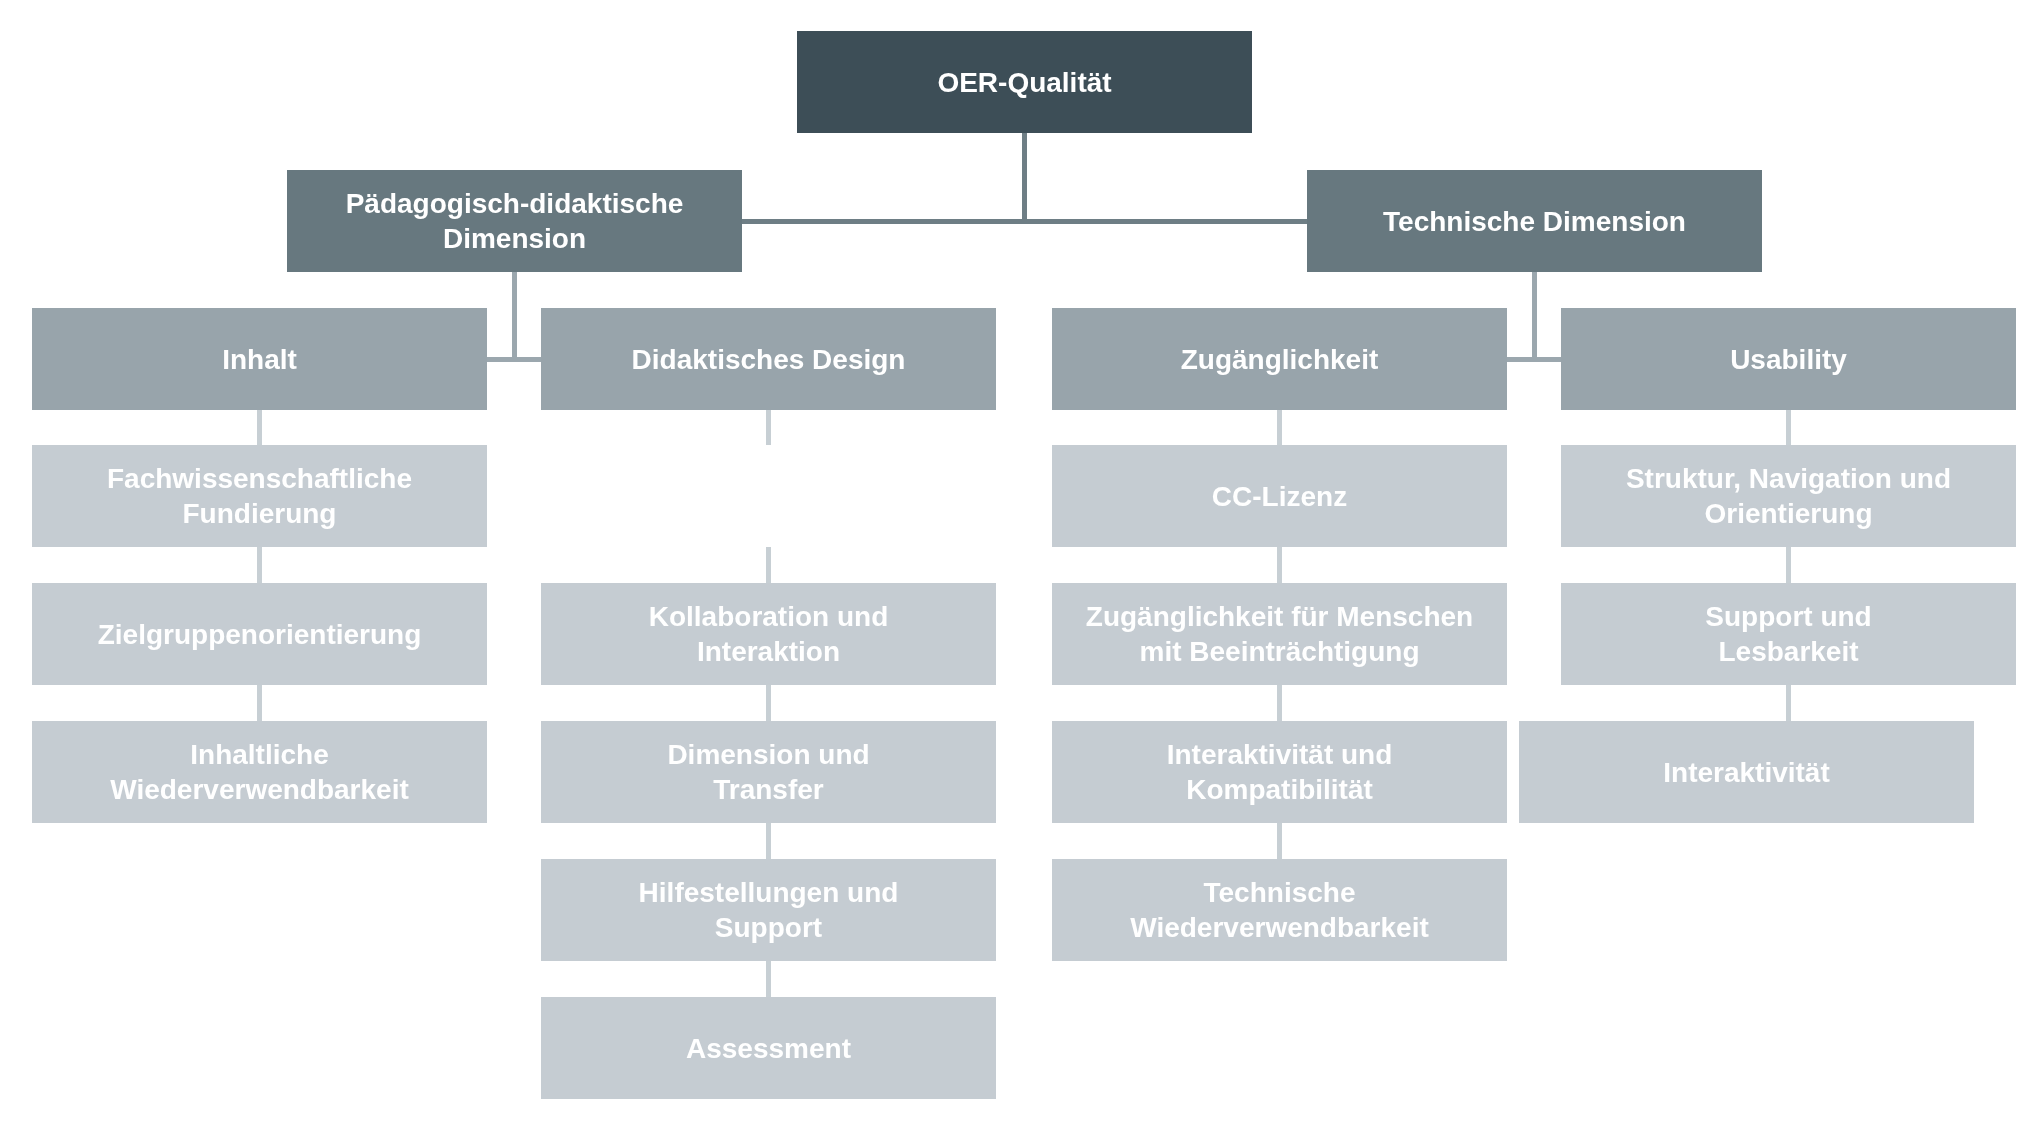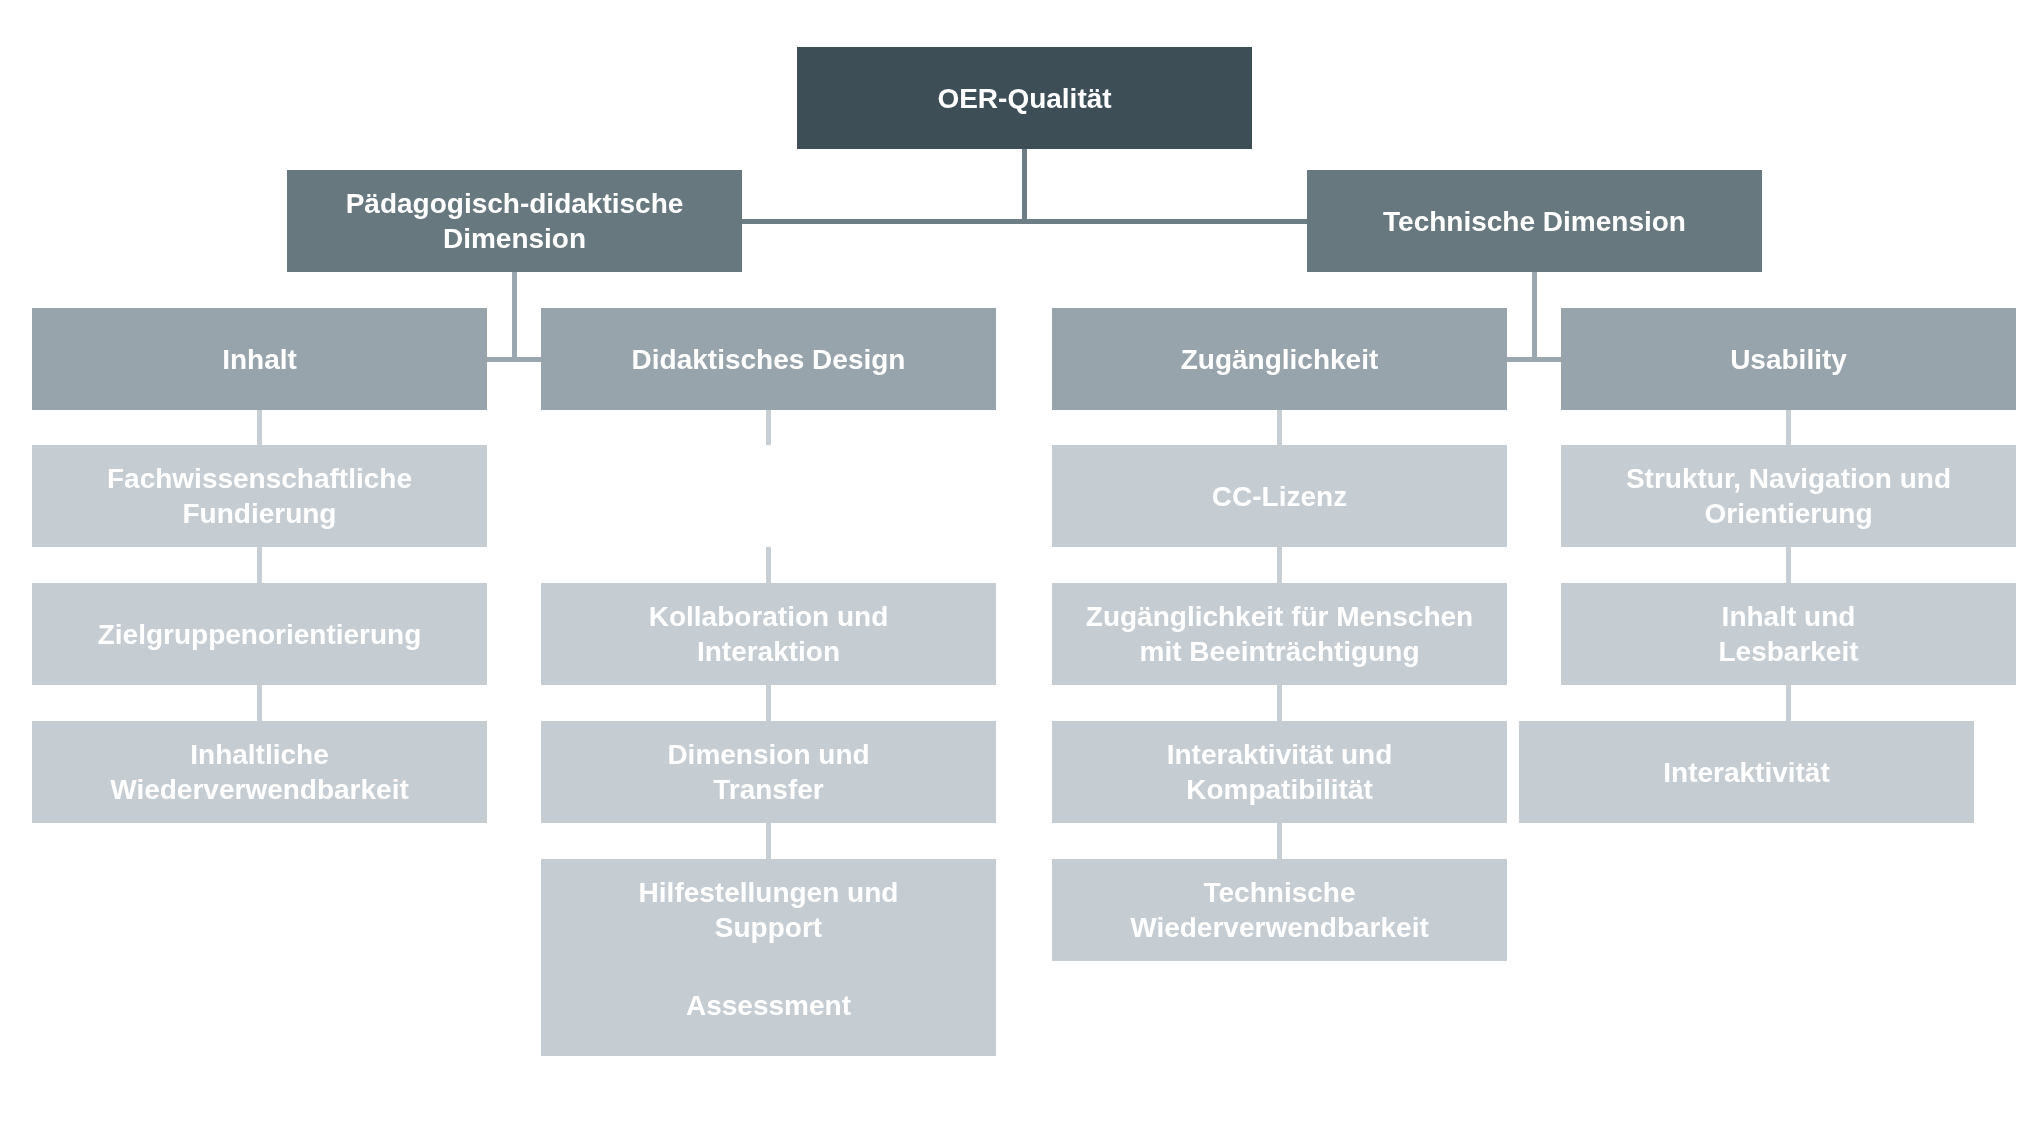--- a/index.html
+++ b/index.html
@@ -16,21 +16,21 @@
     box-sizing:border-box;
     padding:0 14px;
     display:flex;align-items:center;justify-content:center;
     text-align:center;
     color:var(--text,#ffffff);
     font-weight:700;
     font-size:28px;
     line-height:1.25;
     white-space:pre-line;
   }
-  .tier-root{background:var(--root-bg,#3d4e57);margin-top:16px;}
+  .tier-root{background:var(--root-bg,#3d4e57);}
   .tier-dim{background:var(--dimension-bg,#67787f);}
   .tier-cat{background:var(--category-bg,#98a4ab);}
   .tier-item{background:var(--item-bg,#c5ccd2);}
   .ln{position:absolute;}
   .ln-dark{background:var(--connector-dark,#6e7e85);}
   .ln-mid{background:var(--connector-mid,#9ba7ae);}
   .ln-light{background:var(--connector-light,#c7cfd4);}
 </style>
 </head>
 <body>
@@ -78,29 +78,29 @@
   <div class="box tier-item" style="left:32px;top:583px">Zielgruppenorientierung</div>
   <div class="box tier-item" style="left:32px;top:721px">Inhaltliche
 Wiederverwendbarkeit</div>
 
   <div class="box tier-item" style="left:541px;top:583px">Kollaboration und
 Interaktion</div>
   <div class="box tier-item" style="left:541px;top:721px">Dimension und
 Transfer</div>
   <div class="box tier-item" style="left:541px;top:859px">Hilfestellungen und
 Support</div>
-  <div class="box tier-item" style="left:541px;top:954px">Assessment</div>
+  <div class="box tier-item" style="left:541px;top:997px">Assessment</div>
 
   <div class="box tier-item" style="left:1052px;top:445px">CC-Lizenz</div>
   <div class="box tier-item" style="left:1052px;top:583px">Zugänglichkeit für Menschen
 mit Beeinträchtigung</div>
   <div class="box tier-item" style="left:1052px;top:721px">Interaktivität und
 Kompatibilität</div>
   <div class="box tier-item" style="left:1052px;top:859px">Technische
 Wiederverwendbarkeit</div>
 
   <div class="box tier-item" style="left:1561px;top:445px">Struktur, Navigation und
 Orientierung</div>
-  <div class="box tier-item" style="left:1561px;top:583px">Inhalt und
+  <div class="box tier-item" style="left:1561px;top:583px">Support und
 Lesbarkeit</div>
   <div class="box tier-item" style="left:1519px;top:721px">Interaktivität</div>
 
 </div>
 
 </body></html>

